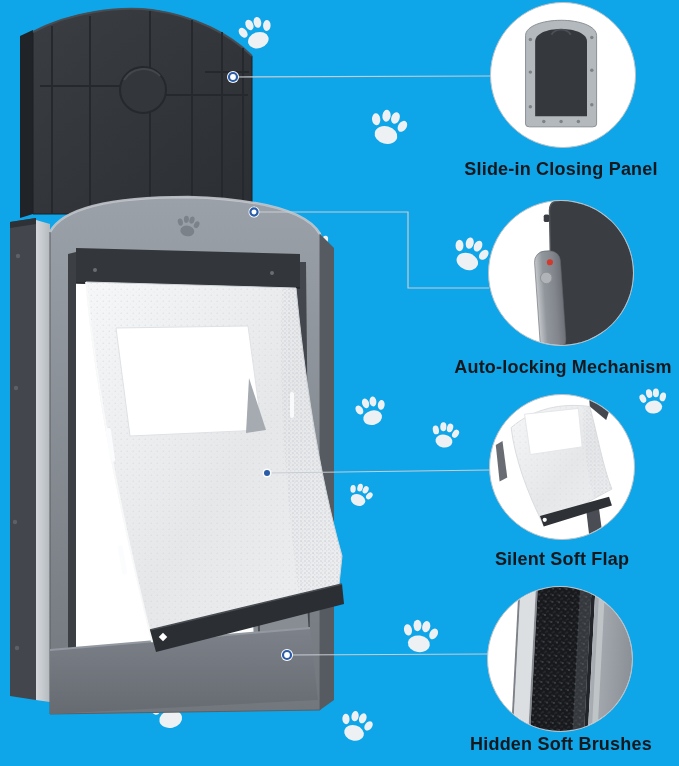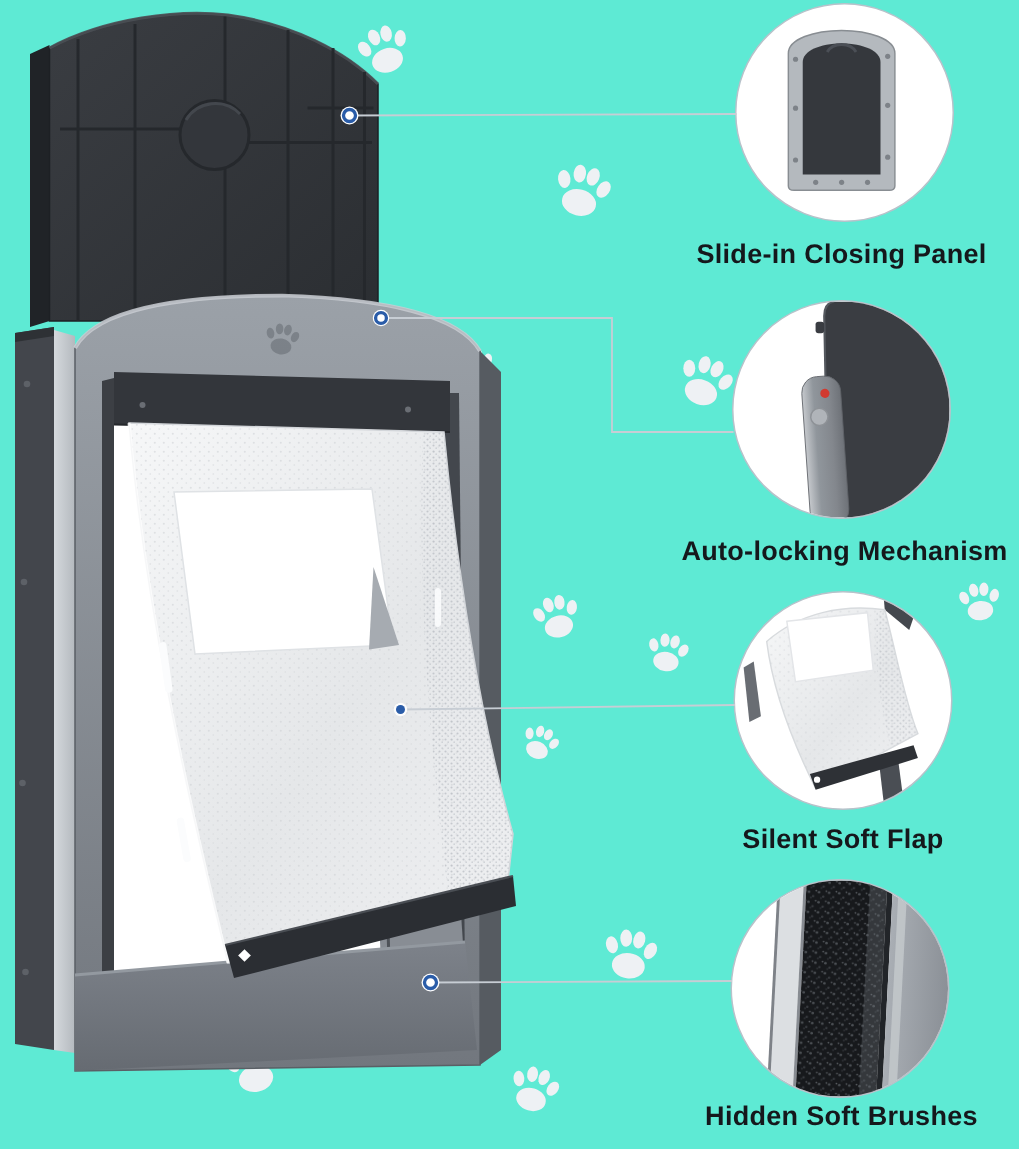--- a/index.html
+++ b/index.html
@@ -1,17 +1,17 @@
 <!DOCTYPE html>
 <html><head>
 <meta charset="utf-8">
 <style>
   html,body{margin:0;padding:0;background:#fff;}
   .canvas{
-    position:relative;width:679px;height:766px;overflow:hidden;background:#5eead4;
+    position:relative;width:679px;height:766px;overflow:hidden;background:#0ea5e9;
     font-family:"Liberation Sans",sans-serif;
   }
   .paw{position:absolute;color:#eef1f4;z-index:0;}
   .paw svg{display:block;}
   .main-illustration{position:absolute;left:0;top:0;z-index:1;}
   .overlay{position:absolute;left:0;top:0;z-index:5;pointer-events:none;}
   .callout-circle{
     position:absolute;width:146px;height:146px;border-radius:50%;
     background:#fff;border:1px solid #b7c2ca;overflow:hidden;z-index:3;
     box-sizing:border-box;

